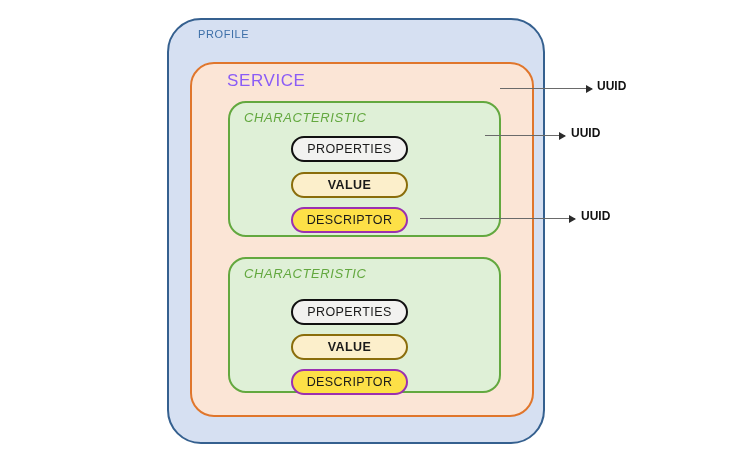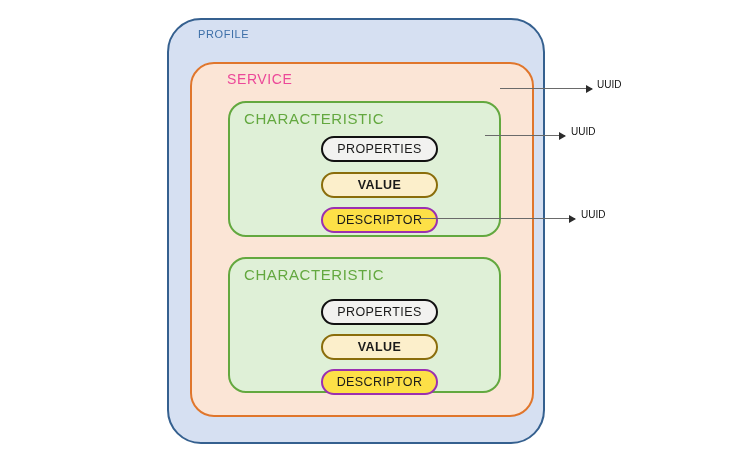--- a/index.html
+++ b/index.html
@@ -53,23 +53,23 @@
     height: 355px;
     background: #fbe5d6;
     border: 2px solid #e0762c;
     border-radius: 24px;
     box-sizing: border-box;
   }
   .service-label {
     position: absolute;
     left: 227px;
     top: 71px;
-    font-size: 14px;
+    font-size: 17px;
     letter-spacing: 0.6px;
-    color: #ec4899;
+    color: #8b5cf6;
     white-space: nowrap;
   }
 
   
   .char-box {
     position: absolute;
     left: 228px;
     top: 101px;
     width: 273px;
     height: 136px;
@@ -79,33 +79,34 @@
     box-sizing: border-box;
   }
   .char-box.second {
     top: 257px;
     height: 136px;
   }
   .char-label {
     position: absolute;
     left: 244px;
     top: 110px;
-    font-size: 15px;
+    font-size: 13px;
     letter-spacing: 0.6px;
     color: #63a83f;
     white-space: nowrap;
+    font-style: italic;
   }
   .char-label.second {
     top: 266px;
   }
 
   
   .item-box {
     position: absolute;
-    left: 321px;
+    left: 291px;
     width: 117px;
     height: 26px;
     border-radius: 13px;
     box-sizing: border-box;
     display: flex;
     align-items: center;
     justify-content: center;
     font-size: 12.5px;
     letter-spacing: 0.4px;
     color: #1a1a1a;
@@ -150,23 +151,24 @@
     border-left: 7px solid #2b2b2b;
     border-top: 4px solid transparent;
     border-bottom: 4px solid transparent;
   }
   .leader-1 { left: 500px; top: 88px;  width: 92px; }
   .leader-2 { left: 485px; top: 135px; width: 80px; }
   .leader-3 { left: 420px; top: 218px; width: 155px; }
 
   .uuid-label {
     position: absolute;
-    font-size: 10px;
+    font-size: 12px;
     color: #111111;
     white-space: nowrap;
+    font-weight: bold;
   }
   .uuid-1 { left: 597px; top: 79px; }
   .uuid-2 { left: 571px; top: 126px; }
   .uuid-3 { left: 581px; top: 209px; }
 </style>
 </head>
 <body>
 
 <div class="canvas">
 

